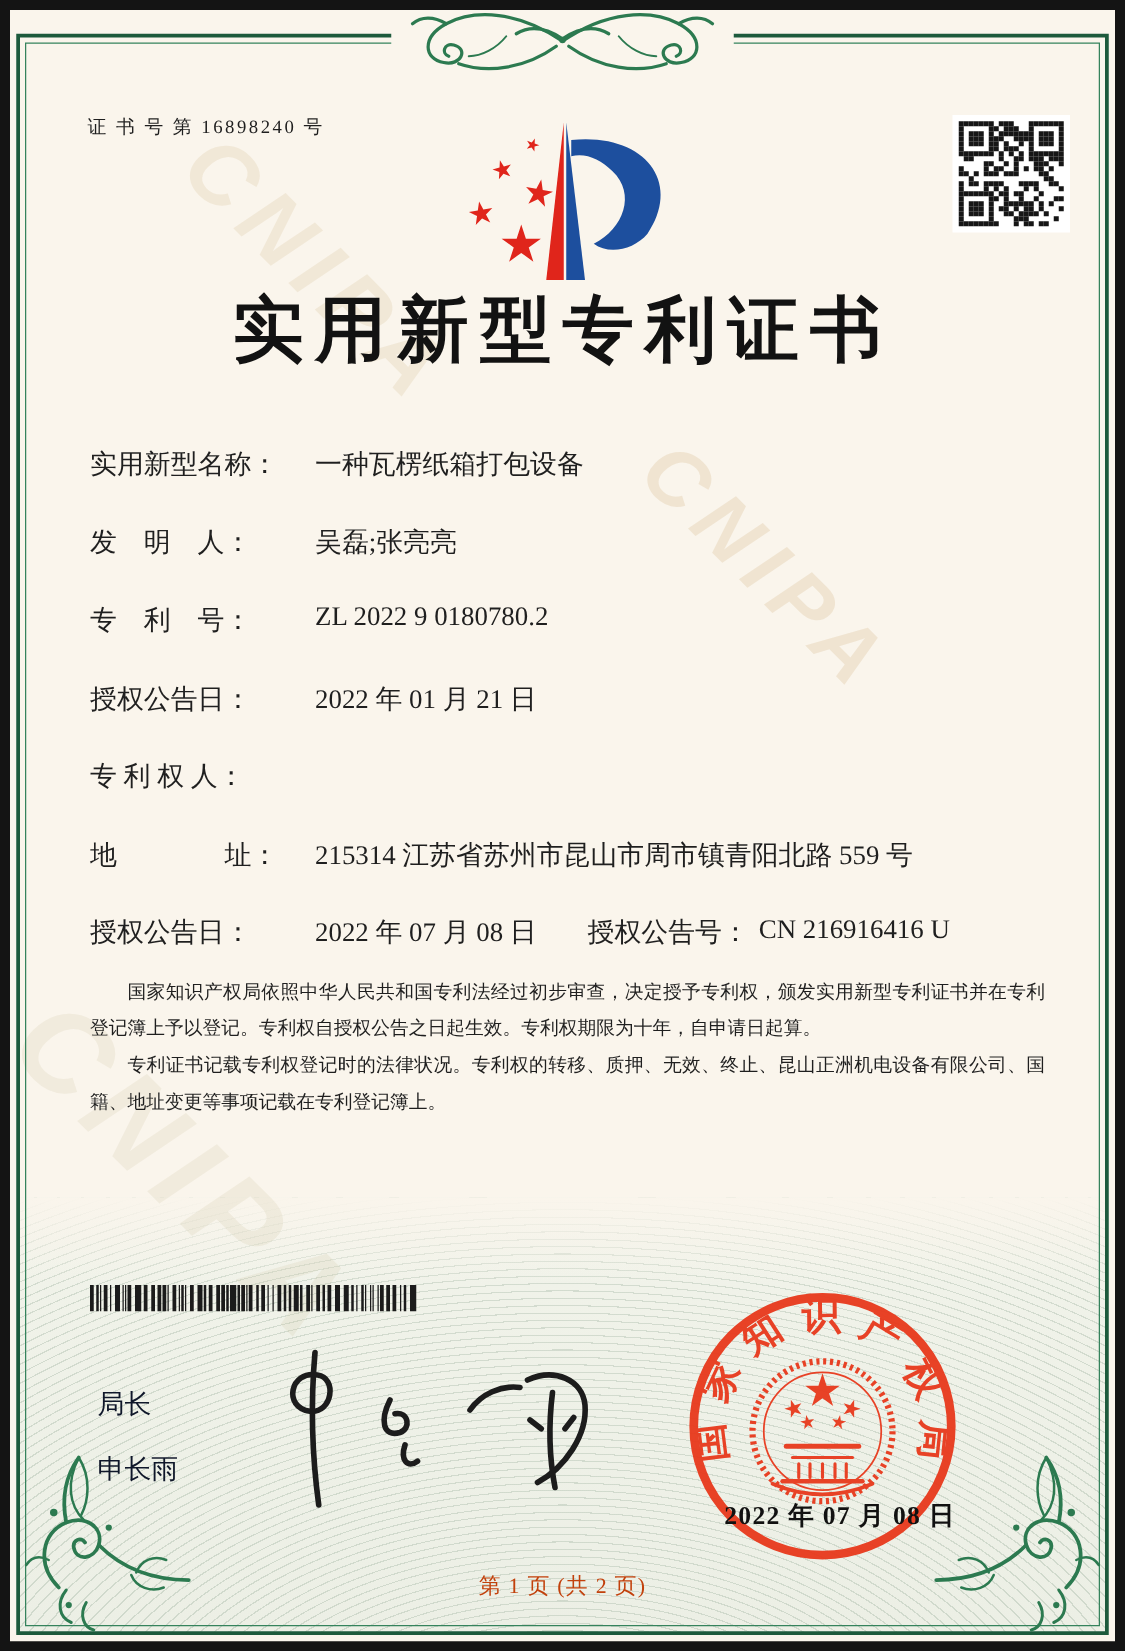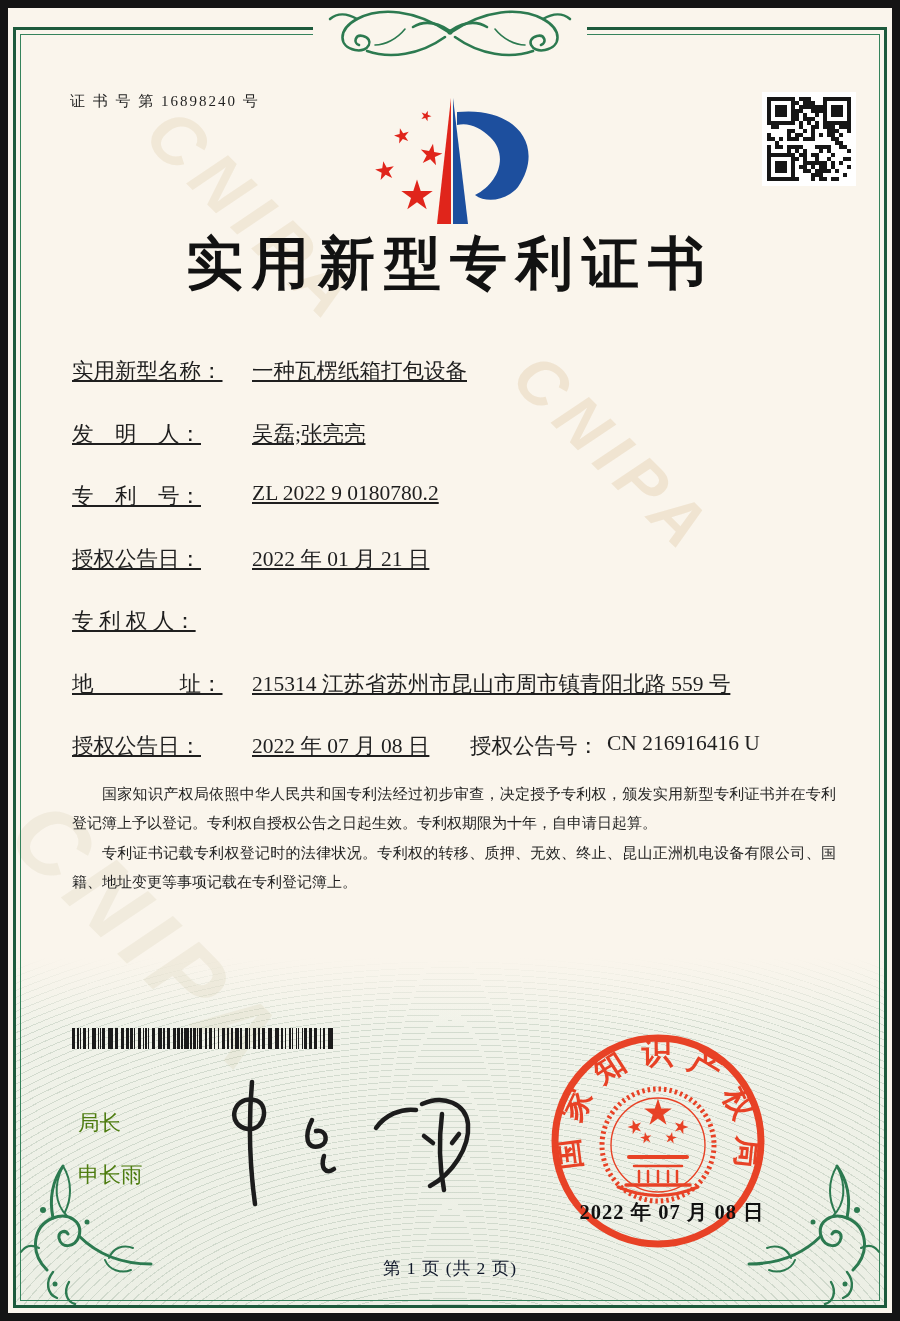--- a/index.html
+++ b/index.html
@@ -29,40 +29,40 @@
   .wm1{left:188px; top:92px;  font-size:72px; color:rgba(226,206,172,0.33);}
   .wm2{left:552px; top:338px; font-size:66px; color:rgba(226,206,172,0.42);}
   .wm3{left:66px;  top:778px; font-size:96px; color:rgba(210,200,170,0.22);}
   .cert-no{position:absolute; left:70px; top:92px; font-size:15px; letter-spacing:2px; z-index:3;}
   .logo{position:absolute; left:338px; top:94px; width:228px; height:140px; z-index:3;}
   .qr{position:absolute; left:762px; top:92px; z-index:3; background:#ffffff; padding:5px;
       display:grid; grid-template-columns:repeat(21,4px); grid-auto-rows:4px;}
   .qr .qd{background:#161616;}
   .title{position:absolute; left:0; right:0; top:226px; text-align:center; z-index:3;
       font-size:57px; font-weight:700; letter-spacing:9px; color:#121212;}
-  .fields{position:absolute; left:72px; right:64px; top:356px; z-index:3; font-size:21.5px;text-decoration:underline;}
+  .fields{position:absolute; left:72px; right:64px; top:356px; z-index:3; font-size:21.5px;}
   .frow{height:62.5px; display:flex; align-items:flex-start; position:relative;}
   .flabel{display:inline-block; width:180px; flex:none; white-space:pre;}
   .fvalue{white-space:pre;}
   .grant-group{position:absolute; left:398px; top:0; display:flex;}
   .grant-group .flabel{width:auto; margin-right:8px;}
   .paras{position:absolute; left:72px; right:64px; top:780px; z-index:3;
       font-size:15px; line-height:1.96; text-align:justify;}
   .paras p{margin:0; text-indent:2em;}
   .barcode{position:absolute; left:72px; top:1028px; height:21px; display:flex; z-index:3;}
   .barcode div{background:#1b1b1b; height:100%; flex:none;}
   .signer{position:absolute; left:78px; top:1108px; z-index:3;
-      font-family:"Liberation Sans","DejaVu Sans",sans-serif; font-size:21.5px; color:#4d7c0f;}
+      font-family:"Liberation Sans","DejaVu Sans",sans-serif; font-size:21.5px; color:#0f172a;}
   .signer .s-title{margin-bottom:23px;}
   .sig{position:absolute; left:208px; top:1072px; width:290px; height:145px; z-index:3;}
   .seal{position:absolute; left:540px; top:1023px; width:236px; height:236px; z-index:4; opacity:.95;}
   .seal-date{position:absolute; left:566px; top:1198px; width:212px; text-align:center; z-index:5;
       font-size:20.5px; font-weight:700; color:#111; letter-spacing:1px; white-space:pre;}
   .footer{position:absolute; left:0; right:0; top:1256px; text-align:center; z-index:3;
-      font-size:17.5px; color:#0f172a; letter-spacing:1px;}
+      font-size:17.5px; color:#c2410c; letter-spacing:1px;}
   .ornament-top{position:absolute; left:50%; transform:translateX(-50%); top:3px; z-index:3;}
   .corner{position:absolute; bottom:9px; z-index:2;}
   .corner.bl{left:9px;}
   .corner.br{right:9px; transform:scaleX(-1);}
 </style>
 </head>
 <body>
 
 <div class="page">
 

